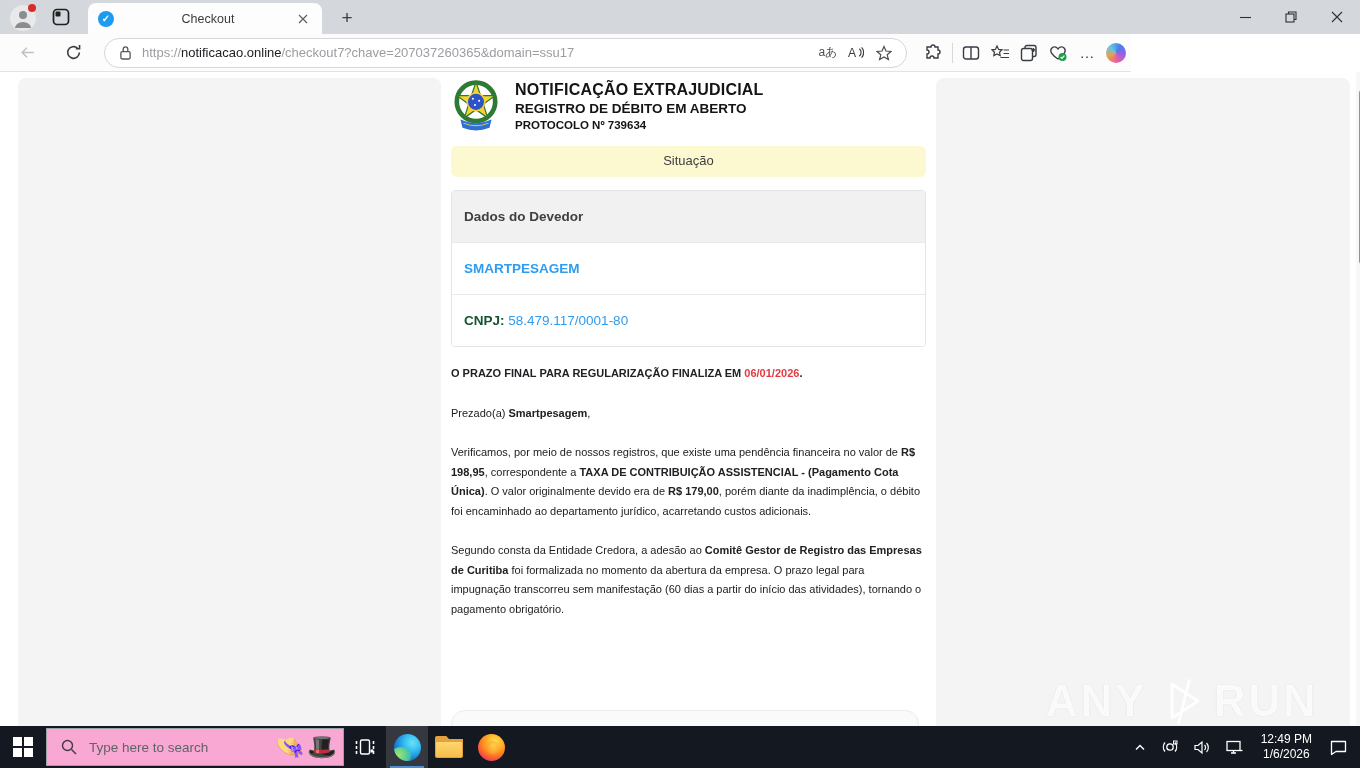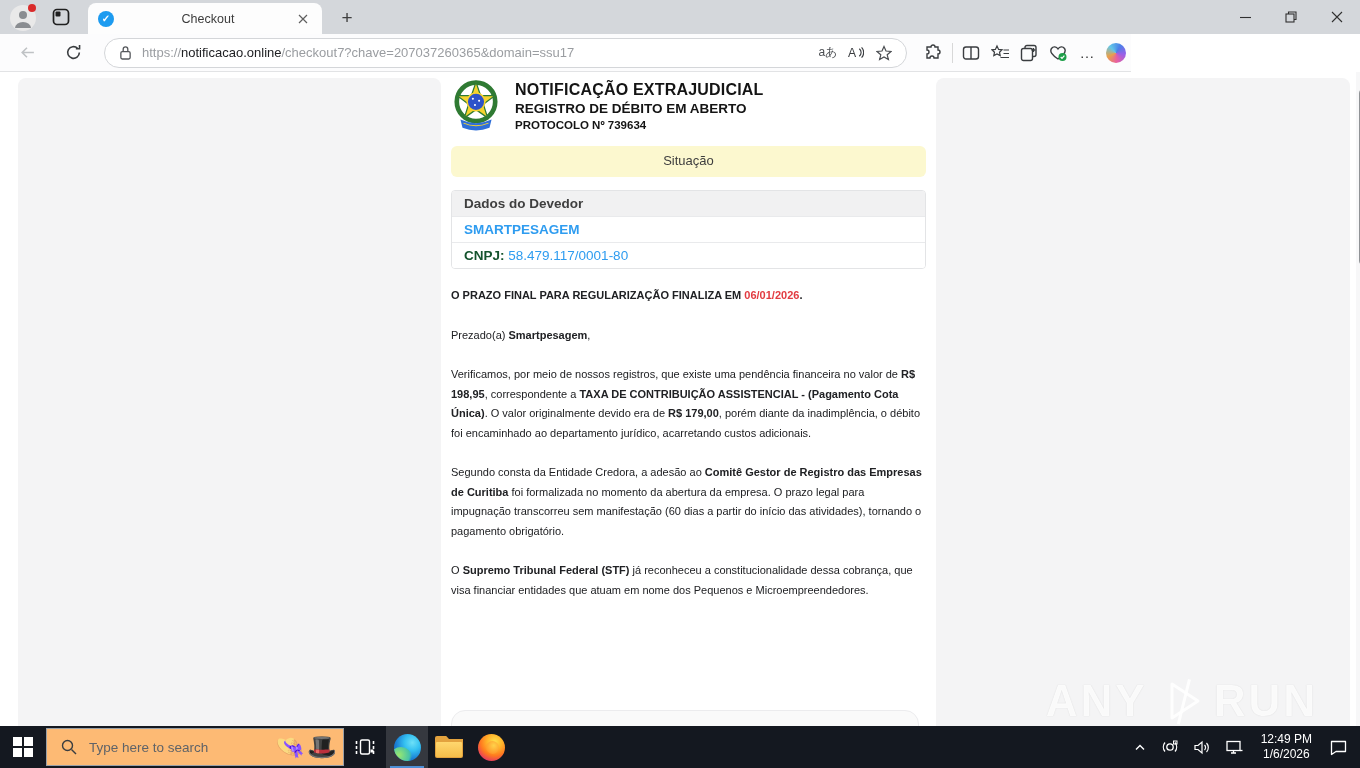--- a/index.html
+++ b/index.html
@@ -49,21 +49,21 @@
   .doc-header .titles { margin-left:14px; }
   .doc-t1 { font-size:16px; font-weight:bold; color:#141414; letter-spacing:.2px; }
   .doc-t2 { font-size:13.5px; font-weight:bold; color:#141414; margin-top:2px; }
   .doc-t3 { font-size:11.5px; font-weight:bold; color:#141414; margin-top:3px; }
 
   .status-box { margin-top:13px; background:var(--yellowbg,#fcf8cf); border-radius:6px; text-align:center; padding:7px 0 9px; }
   .status-label { font-size:13px; color:#3e3e3e; }
   .status-value { font-size:13.5px; font-weight:bold; color:var(--red,#e23b41); margin-top:3px; }
 
   .debtor-table { margin-top:13px; border:1px solid #e3e4e6; border-radius:4px; overflow:hidden; }
-  .debtor-row { padding:5px 12px; font-size:13.5px; border-bottom:1px solid #e9eaec; background:#fff; }
+  .debtor-row { padding:18px 12px; font-size:13.5px; border-bottom:1px solid #e9eaec; background:#fff; }
   .debtor-row:last-child { border-bottom:none; }
   .debtor-row.head { background:var(--tablehead,#f1f1f2); color:#3f3f3f; font-weight:600; }
   .debtor-row.name { color:var(--blue,#2e9cf0); font-weight:bold; }
   .debtor-row .lbl { font-weight:bold; color:#14532d; }
   .debtor-row .val { color:var(--blue,#2e9cf0); }
 
   .notice-text { margin-top:17px; font-size:11px; line-height:19.5px; color:#202124; }
   .notice-text p { margin:0 0 20px; }
   .b { font-weight:bold; }
   .red { color:var(--red,#e23b41); }
@@ -79,21 +79,21 @@
   .sb-arrow { position:absolute; left:0; width:17px; height:14px; display:flex; align-items:center; justify-content:center; color:#6b6e72; font-size:9px; }
   .sb-arrow.up { top:2px; }
   .sb-arrow.down { bottom:2px; }
   .sb-thumb { position:absolute; left:3px; top:16px; width:11px; height:178px; background:#909396; border-radius:6px; }
 
   
   .taskbar { position:absolute; left:0; top:726px; width:1360px; height:42px; background:var(--taskbar,#141820); display:flex; align-items:center; }
   .start-btn { width:46px; height:42px; display:flex; align-items:center; justify-content:center; }
   .win-logo { display:grid; grid-template-columns:9px 9px; grid-template-rows:9px 9px; gap:2px; }
   .win-logo span { background:#fff; }
-  .search-box { width:298px; height:38px; background:#fdba74; border:1px solid #9aa0a6; display:flex; align-items:center; padding:0 6px 0 14px; }
+  .search-box { width:298px; height:38px; background:#f9a8d4; border:1px solid #9aa0a6; display:flex; align-items:center; padding:0 6px 0 14px; }
   .search-text { font-size:13.5px; color:#5f6368; flex:1; margin-left:12px; white-space:nowrap; }
   .search-emoji { font-size:24px; line-height:1; margin-left:2px; }
   .task-btn { width:42px; height:42px; display:flex; align-items:center; justify-content:center; position:relative; }
   .task-btn.active { background:rgba(255,255,255,0.14); }
   .task-btn.active::after { content:""; position:absolute; left:4px; right:4px; bottom:0; height:2px; background:var(--edgeline,#4d8fd6); }
   .edge-ball { width:27px; height:27px; border-radius:50%; background:radial-gradient(circle at 68% 32%, #6ee0f7 0%, #35c1f1 30%, #1b7fd4 62%, #0b50b8 100%); position:relative; overflow:hidden; }
   .edge-ball::after { content:""; position:absolute; left:-4px; bottom:-6px; width:22px; height:20px; border-radius:50%; background:radial-gradient(circle at 40% 40%, #9be86e 0%, #45c3a8 60%, transparent 75%); }
   .folder-icon { position:relative; width:28px; height:22px; }
   .folder-back { position:absolute; inset:0; background:#e3a23e; border-radius:2px; clip-path:polygon(0 0,40% 0,50% 14%,100% 14%,100% 100%,0 100%); }
   .folder-front { position:absolute; left:1px; right:1px; top:6px; bottom:1px; background:linear-gradient(#ffd76e,#f5bd4a); border-radius:1px; }
@@ -266,21 +266,20 @@
           <span class="lbl">CNPJ:</span>
           <span class="val"> 58.479.117/0001-80</span>
         </div>
       </div>
 
       <div class="notice-text">
           <p><span class="b">O PRAZO FINAL PARA REGULARIZAÇÃO FINALIZA EM </span><span class="b red">06/01/2026</span><span class="b">.</span></p>
           <p><span>Prezado(a) </span><span class="b">Smartpesagem</span><span>,</span></p>
           <p><span>Verificamos, por meio de nossos registros, que existe uma pendência financeira no valor de </span><span class="b">R$ 198,95</span><span>, correspondente a </span><span class="b">TAXA DE CONTRIBUIÇÃO ASSISTENCIAL - (Pagamento Cota Única)</span><span>. O valor originalmente devido era de </span><span class="b">R$ 179,00</span><span>, porém diante da inadimplência, o débito foi encaminhado ao departamento jurídico, acarretando custos adicionais.</span></p>
           <p><span>Segundo consta da Entidade Credora, a adesão ao </span><span class="b">Comitê Gestor de Registro das Empresas de Curitiba</span><span> foi formalizada no momento da abertura da empresa. O prazo legal para impugnação transcorreu sem manifestação (60 dias a partir do início das atividades), tornando o pagamento obrigatório.</span></p>
-          <p><span>O </span><span class="b">Supremo Tribunal Federal (STF)</span><span> já reconheceu a constitucionalidade dessa cobrança, que visa financiar entidades que atuam em nome dos Pequenos e Microempreendedores.</span></p>
         </div>
 
       <div class="partial-card"></div>
     </div>
 
     <div class="scrollbar">
       <div class="sb-arrow up">▲</div>
       <div class="sb-thumb"></div>
       <div class="sb-arrow down">▼</div>
     </div>

